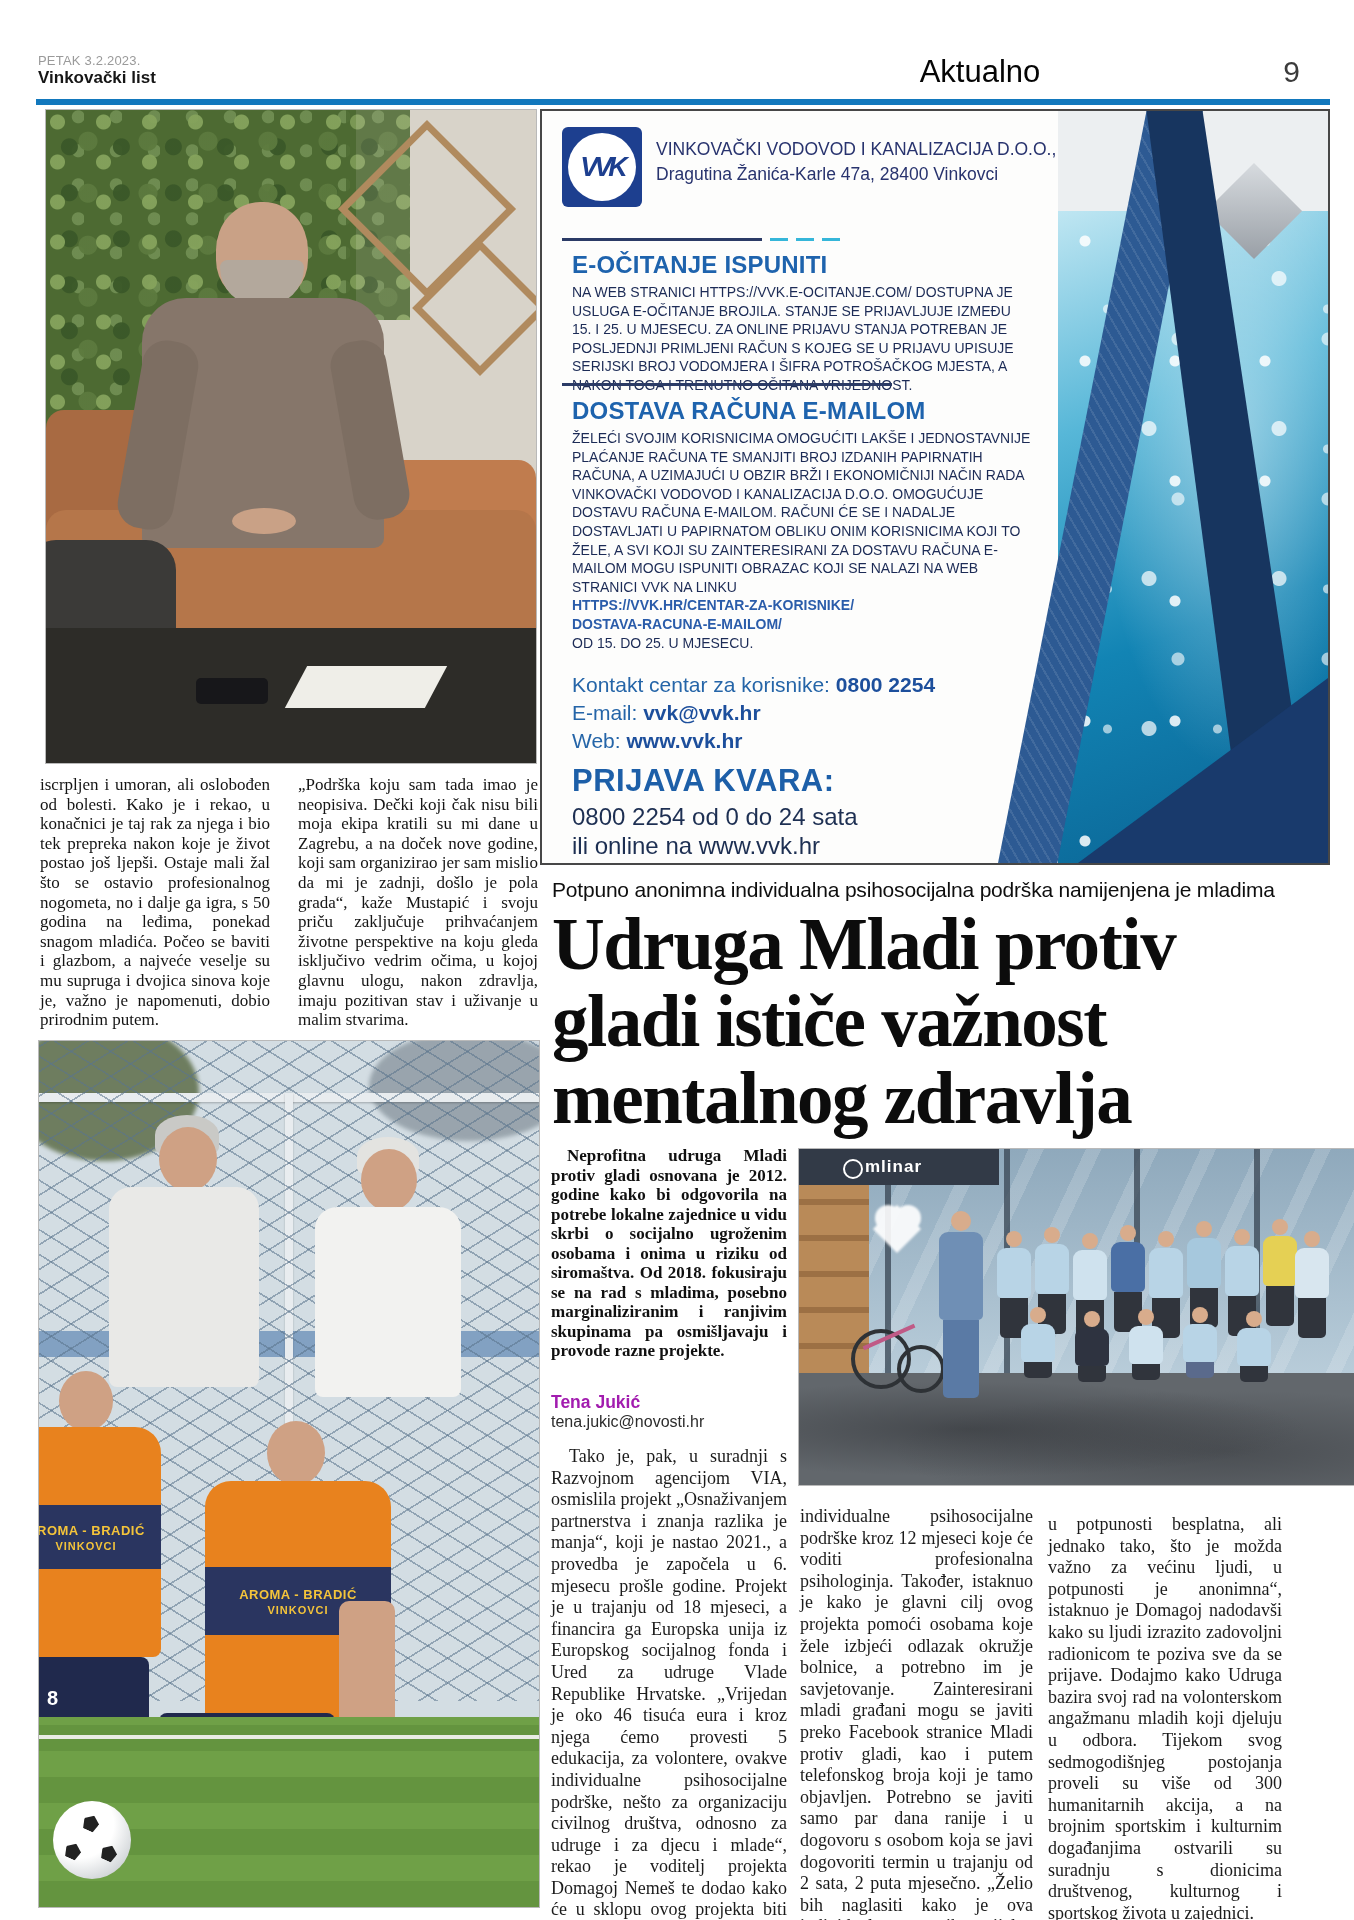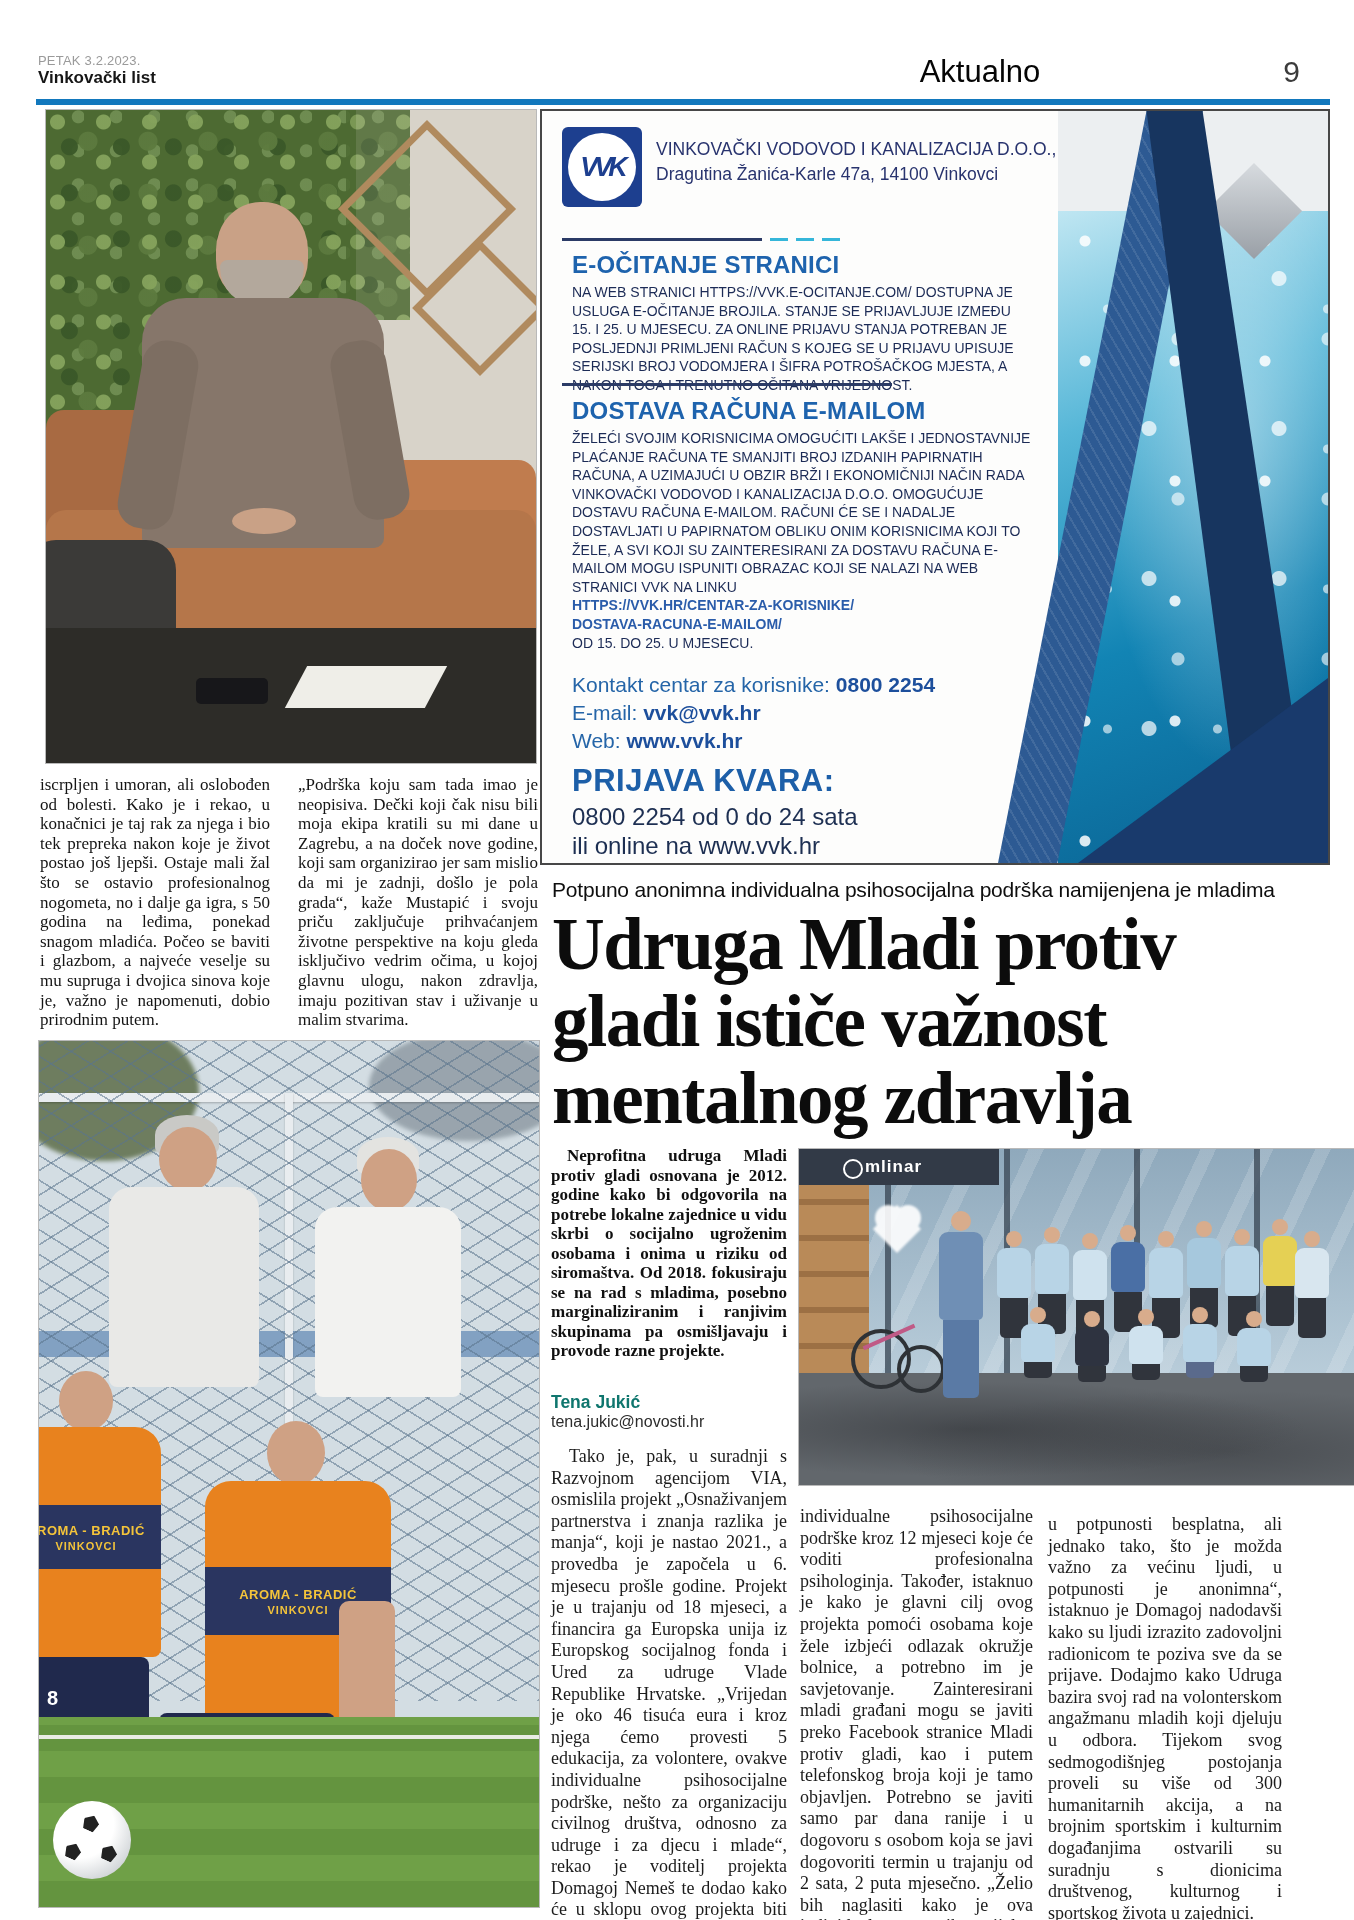--- a/index.html
+++ b/index.html
@@ -115,21 +115,21 @@
   .sock{position:absolute;background:#15171c;border-radius:6px;}
   .shoe{position:absolute;background:#3aa0d8;border-radius:8px;}
 
   
   .kicker{left:552px;top:878px;width:778px;font-size:21px;font-weight:400;color:#0e0e0e;letter-spacing:-.2px;}
   .headline{left:548px;top:902px;width:792px;font-family:"Liberation Serif","DejaVu Serif",serif;
       font-size:73px;font-weight:700;line-height:77px;color:#0c0c0c;letter-spacing:-1.5px;margin:4px;}
   .headline span{display:block;}
   .lead{left:551px;top:1146px;width:236px;font-family:"Liberation Serif","DejaVu Serif",serif;
       font-size:17px;font-weight:700;line-height:19.5px;text-align:justify;color:#101010;text-indent:16px;}
-  .by-name{left:551px;top:1392px;font-size:17.5px;font-weight:700;color:#0f766e;}
+  .by-name{left:551px;top:1392px;font-size:17.5px;font-weight:700;color:#a21caf;}
   .by-mail{left:551px;top:1413px;font-size:16px;color:#2c2c2c;}
   .bodycol{font-family:"Liberation Serif","DejaVu Serif",serif;font-size:18px;line-height:21.6px;
       text-align:justify;color:#1b1b1b;}
   .bc1{left:551px;top:1446px;width:236px;text-indent:18px;}
   .bc2{left:800px;top:1506px;width:233px;}
   .bc3{left:1048px;top:1506px;width:234px;margin-top:8px;}
 
   
   .photo-group{left:798px;top:1148px;width:532px;height:336px;background:linear-gradient(180deg,#9fb6c6,#c6d6e0 60%,#aeb9c0);padding-left:36px;}
   .pg-glass{position:absolute;inset:0;height:230px;background:
@@ -203,31 +203,31 @@
           <div class="band-r"></div>
         </div>
         <div class="art-corner"></div>
       </div>
 
       <div class="ad-logo">
         <div class="circ">VVK</div>
       </div>
       <div class="ad-company">
         <div>VINKOVAČKI VODOVOD I KANALIZACIJA D.O.O.,</div>
-        <div>Dragutina Žanića-Karle 47a, 14100 Vinkovci</div>
+        <div>Dragutina Žanića-Karle 47a, 28400 Vinkovci</div>
       </div>
 
       <div class="ad-div" style="left:20px;top:127px;width:420px;">
         <div class="solid" style="width:200px;"></div>
         <div class="dash"></div>
           <div class="dash"></div>
           <div class="dash"></div>
       </div>
 
-      <div class="ad-h" style="top:140px;">E-OČITANJE STRANICI</div>
+      <div class="ad-h" style="top:140px;">E-OČITANJE ISPUNITI</div>
       <div class="ad-body" style="top:172px;">NA WEB STRANICI HTTPS://VVK.E-OCITANJE.COM/ DOSTUPNA JE USLUGA E-OČITANJE BROJILA. STANJE SE PRIJAVLJUJE IZMEĐU 15. I 25. U MJESECU. ZA ONLINE PRIJAVU STANJA POTREBAN JE POSLJEDNJI PRIMLJENI RAČUN S KOJEG SE U PRIJAVU UPISUJE SERIJSKI BROJ VODOMJERA I ŠIFRA POTROŠAČKOG MJESTA, A NAKON TOGA I TRENUTNO OČITANA VRIJEDNOST.</div>
 
       <div class="ad-div" style="left:20px;top:272px;width:330px;">
         <div class="solid" style="width:330px;"></div>
       </div>
 
       <div class="ad-h" style="top:286px;">DOSTAVA RAČUNA E-MAILOM</div>
       <div class="ad-body" style="top:318px;">
         <span>ŽELEĆI SVOJIM KORISNICIMA OMOGUĆITI LAKŠE I JEDNOSTAVNIJE PLAĆANJE RAČUNA TE SMANJITI BROJ IZDANIH PAPIRNATIH RAČUNA, A UZIMAJUĆI U OBZIR BRŽI I EKONOMIČNIJI NAČIN RADA VINKOVAČKI VODOVOD I KANALIZACIJA D.O.O. OMOGUĆUJE DOSTAVU RAČUNA E-MAILOM. RAČUNI ĆE SE I NADALJE DOSTAVLJATI U PAPIRNATOM OBLIKU ONIM KORISNICIMA KOJI TO ŽELE, A SVI KOJI SU ZAINTERESIRANI ZA DOSTAVU RAČUNA E- MAILOM MOGU ISPUNITI OBRAZAC KOJI SE NALAZI NA WEB STRANICI VVK NA LINKU</span>
         <div class="ad-link">HTTPS://VVK.HR/CENTAR-ZA-KORISNIKE/</div>

